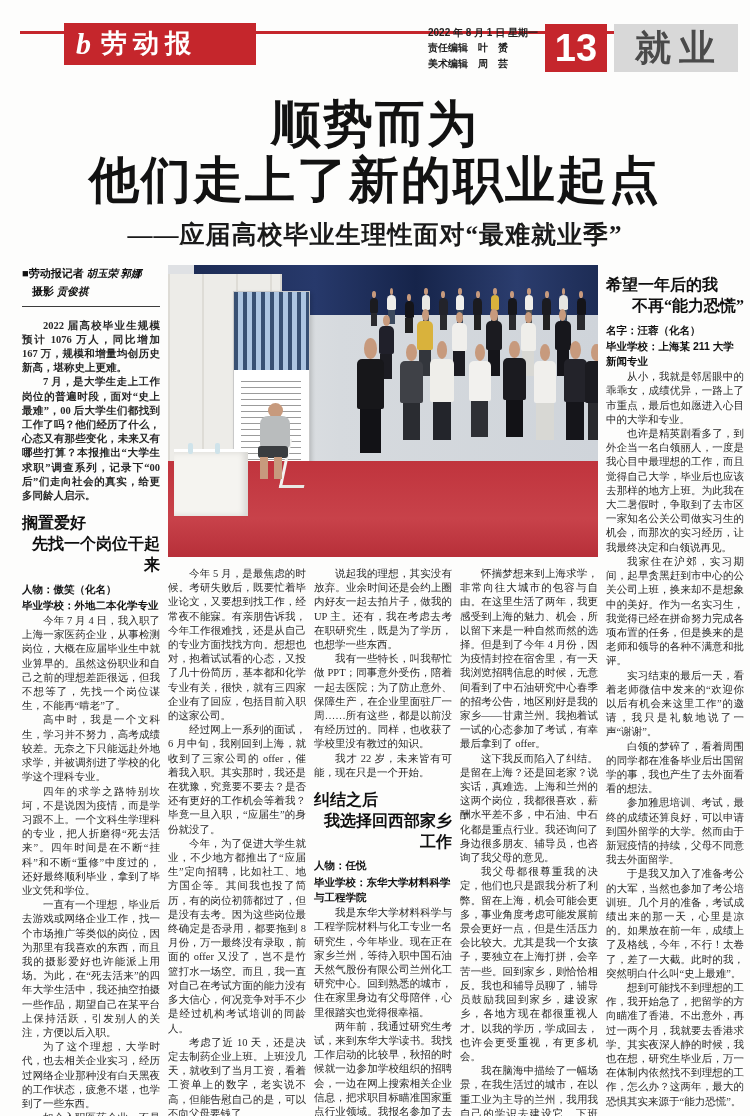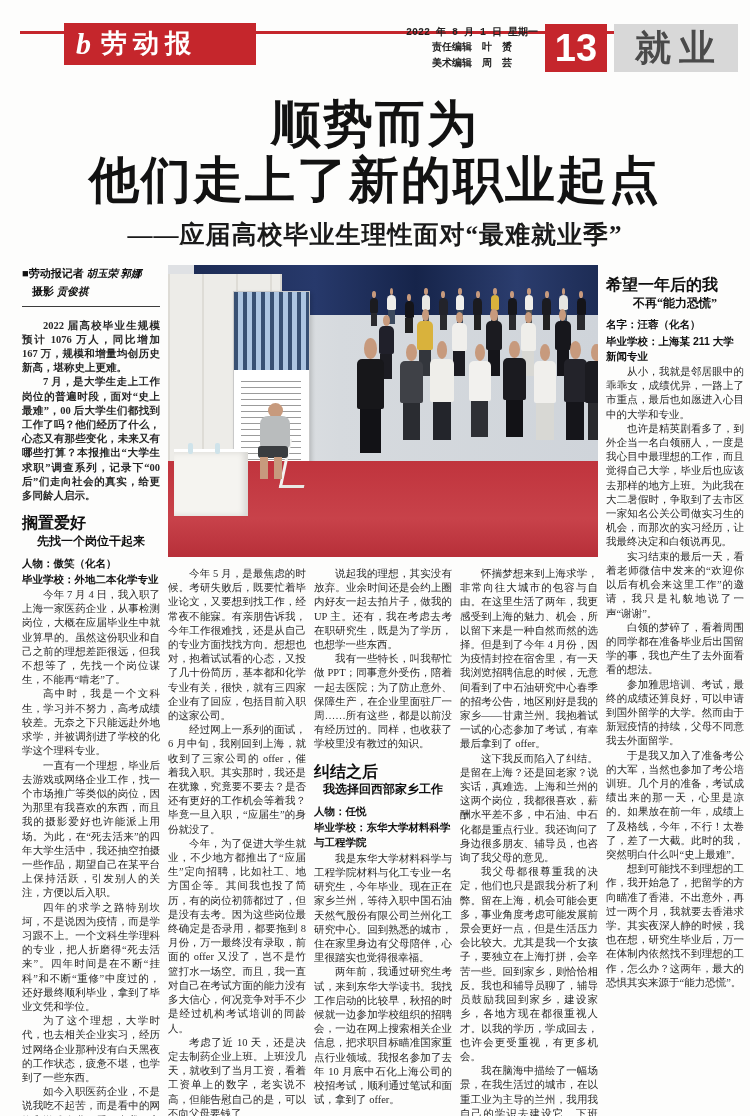--- a/index.html
+++ b/index.html
@@ -6,43 +6,43 @@
   .page{position:relative;width:750px;height:1116px;background:#fdfdfc;overflow:hidden;
         font-family:"Liberation Serif","DejaVu Serif",serif;color:#262626;}
   
   .masthead{position:relative;height:92px;}
   .mast-rule{position:absolute;left:20px;right:12px;top:31px;height:3px;background:#c5262c;}
   .brand{position:absolute;left:64px;top:23px;width:192px;height:42px;background:#c5262c;
          display:flex;align-items:center;padding:0 12px;box-sizing:border-box;gap:10px;}
   .brand-glyph{color:#fff;font-size:30px;font-weight:900;font-style:italic;line-height:1;}
   .brand-name{color:#fff;font-size:26px;font-weight:800;letter-spacing:6px;line-height:1;}
   .head-right{position:absolute;right:12px;top:24px;display:flex;align-items:center;gap:7px;}
-  .pubinfo{font-family:Liberation Mono, monospace;font-size:10px;line-height:1.55;
-           text-align:center;color:#222;font-weight:600;}
+  .pubinfo{font-family:Liberation Sans, sans-serif;font-size:10px;line-height:1.55;
+           text-align:left;color:#222;font-weight:600;}
   .pageno{background:#c5262c;color:#fff;width:62px;height:48px;display:flex;align-items:center;
           justify-content:center;font-size:38px;font-weight:800;
           font-family:"Liberation Sans","DejaVu Sans",sans-serif;}
   .section-box{background:#d8d8d8;color:#4a4a4a;width:124px;height:48px;display:flex;align-items:center;
           justify-content:center;font-size:36px;font-weight:700;letter-spacing:8px;padding-left:6px;box-sizing:border-box;}
   
   .headline{text-align:center;margin-top:4px;}
   .hl1,.hl2{font-size:50px;font-weight:900;line-height:1.12;color:#121212;margin:0;letter-spacing:2px;}
   .hlsub{font-size:25px;font-weight:800;color:#1a1a1a;margin:10px 0 8px 0;letter-spacing:1px;}
   
   .columns{position:relative;display:flex;gap:8px;padding:6px 22px 0 22px;height:858px;overflow:hidden;}
   .col{flex:0 0 138px;width:138px;font-size:10.5px;line-height:14.2px;text-align:justify;color:#282828;}
   .pad-photo{padding-top:302px;box-sizing:border-box;}
   .byline{border-bottom:1.5px solid #3c3c3c;padding-bottom:5px;margin-bottom:12px;
           font-size:11px;font-weight:700;line-height:1.6;text-align:left;color:#111;}
   .byline .names{font-style:italic;font-size:10.5px;font-weight:700;}
   .byline-row2{padding-left:10px;}
   .blk-p{text-indent:2em;margin:0;}
   .blk-p-intro{text-indent:2em;margin:0;font-weight:600;}
   .blk-h2{font-size:16px;font-weight:800;line-height:1.3;margin:10px 0 0 0;text-align:left;color:#0f0f0f;}
-  .blk-h2b{font-size:12px;font-weight:800;line-height:1.3;margin:0 0 6px 0;text-align:center;color:#0f0f0f;}
+  .blk-h2b{font-size:16px;font-weight:800;line-height:1.3;margin:0 0 6px 0;text-align:right;color:#0f0f0f;}
   .blk-meta{font-weight:700;line-height:1.45;margin:1px 0;text-align:left;color:#111;
             font-family:"Liberation Sans","DejaVu Sans",sans-serif;font-size:10.5px;}
   
   .photo{position:absolute;left:168px;top:6px;width:430px;height:292px;margin:0;overflow:hidden;
          background:#dfe1e4;}
   .ph-backwall{position:absolute;top:14%;left:0;right:0;height:56%;
          background:linear-gradient(90deg,#e8e9ea 0%,#d6dade 40%,#cfd4da 100%);}
   .ph-banner{position:absolute;top:0;left:6%;right:0;height:17%;
          background:linear-gradient(90deg,#1d2c55 0%,#27396b 30%,#16244a 55%,#2b3d6e 80%,#1d2c55 100%);}
   .ph-wall{position:absolute;top:3%;left:0;width:26%;height:76%;background:#edece8;
@@ -114,40 +114,41 @@
       </div>
       <div>
           <p class="blk-p-intro">2022 届高校毕业生规模预计 1076 万人，同比增加 167 万，规模和增量均创历史新高，堪称史上更难。</p>
           <p class="blk-p-intro">7 月，是大学生走上工作岗位的普遍时段，面对“史上最难”，00 后大学生们都找到工作了吗？他们经历了什么，心态又有那些变化，未来又有哪些打算？本报推出“大学生求职”调查系列，记录下“00 后”们走向社会的真实，给更多同龄人启示。</p>
           <div class="blk-h2">搁置爱好</div>
           <div class="blk-h2b">先找一个岗位干起来</div>
           <p class="blk-meta">人物：傲笑（化名）</p>
           <p class="blk-meta">毕业学校：外地二本化学专业</p>
           <p class="blk-p">今年 7 月 4 日，我入职了上海一家医药企业，从事检测岗位，大概在应届毕业生中就业算早的。虽然这份职业和自己之前的理想差距很远，但我不想等了，先找一个岗位谋生，不能再“啃老”了。</p>
           <p class="blk-p">高中时，我是一个文科生，学习并不努力，高考成绩较差。无奈之下只能远赴外地求学，并被调剂进了学校的化学这个理科专业。</p>
+          <p class="blk-p">四年的求学之路特别坎坷，不是说因为疫情，而是学习跟不上。一个文科生学理科的专业，把人折磨得“死去活来”。四年时间是在不断“挂科”和不断“重修”中度过的，还好最终顺利毕业，拿到了毕业文凭和学位。</p>
           <p class="blk-p">一直有一个理想，毕业后去游戏或网络企业工作，找一个市场推广等类似的岗位，因为那里有我喜欢的东西，而且我的摄影爱好也许能派上用场。为此，在“死去活来”的四年大学生活中，我还抽空拍摄一些作品，期望自己在某平台上保持活跃，引发别人的关注，方便以后入职。</p>
-          <p class="blk-p">四年的求学之路特别坎坷，不是说因为疫情，而是学习跟不上。一个文科生学理科的专业，把人折磨得“死去活来”。四年时间是在不断“挂科”和不断“重修”中度过的，还好最终顺利毕业，拿到了毕业文凭和学位。</p>
           <p class="blk-p">为了这个理想，大学时代，也去相关企业实习，经历过网络企业那种没有白天黑夜的工作状态，疲惫不堪，也学到了一些东西。</p>
           <p class="blk-p">如今入职医药企业，不是说我吃不起苦，而是看中的网络和游戏企业，看不中我。之前投了不少简历，基本石沉大海。渐渐也明白了，凭我的学校和专业去竞争这些岗位，没有一点竞争力。“业余选手”和“专业选手”的差距还是很大的。</p>
         </div>
     </div>
 
     <div class="col pad-photo">
       <div>
           <p class="blk-p">今年 5 月，是最焦虑的时候。考研失败后，既要忙着毕业论文，又要想到找工作，经常夜不能寐。有亲朋告诉我，今年工作很难找，还是从自己的专业方面找找方向。想想也对，抱着试试看的心态，又投了几十份简历，基本都和化学专业有关，很快，就有三四家企业有了回应，包括目前入职的这家公司。</p>
           <p class="blk-p">经过网上一系列的面试，6 月中旬，我刚回到上海，就收到了三家公司的 offer，催着我入职。其实那时，我还是在犹豫，究竟要不要去？是否还有更好的工作机会等着我？毕竟一旦入职，“应届生”的身份就没了。</p>
           <p class="blk-p">今年，为了促进大学生就业，不少地方都推出了“应届生”定向招聘，比如社工、地方国企等。其间我也投了简历，有的岗位初筛都过了，但是没有去考。因为这些岗位最终确定是否录用，都要拖到 8 月份，万一最终没有录取，前面的 offer 又没了，岂不是竹篮打水一场空。而且，我一直对自己在考试方面的能力没有多大信心，何况竞争对手不少是经过机构考试培训的同龄人。</p>
           <p class="blk-p">考虑了近 10 天，还是决定去制药企业上班。上班没几天，就收到了当月工资，看着工资单上的数字，老实说不高，但能告慰自己的是，可以不向父母要钱了。</p>
         </div>
     </div>
 
     <div class="col pad-photo">
       <div>
           <p class="blk-p">说起我的理想，其实没有放弃。业余时间还是会约上圈内好友一起去拍片子，做我的 UP 主。还有，我在考虑去考在职研究生，既是为了学历，也想学一些东西。</p>
           <p class="blk-p">我有一些特长，叫我帮忙做 PPT；同事意外受伤，陪着一起去医院；为了防止意外、保障生产，在企业里面驻厂一周……所有这些，都是以前没有经历过的。同样，也收获了学校里没有教过的知识。</p>
+          <p class="blk-p">我才 22 岁，未来皆有可能，现在只是一个开始。</p>
           <div class="blk-h2">纠结之后</div>
           <div class="blk-h2b">我选择回西部家乡工作</div>
           <p class="blk-meta">人物：任悦</p>
           <p class="blk-meta">毕业学校：东华大学材料科学与工程学院</p>
           <p class="blk-p">我是东华大学材料科学与工程学院材料与化工专业一名研究生，今年毕业。现在正在家乡兰州，等待入职中国石油天然气股份有限公司兰州化工研究中心。回到熟悉的城市，住在家里身边有父母陪伴，心里很踏实也觉得很幸福。</p>
           <p class="blk-p">两年前，我通过研究生考试，来到东华大学读书。我找工作启动的比较早，秋招的时候就一边参加学校组织的招聘会，一边在网上搜索相关企业信息，把求职目标瞄准国家重点行业领域。我报名参加了去年 10 月底中石化上海公司的校招考试，顺利通过笔试和面试，拿到了 offer。</p>
         </div>
     </div>
 
     <div class="col pad-photo">
@@ -160,20 +161,21 @@
     </div>
 
     <div class="col">
       <div>
           <div class="blk-h2">希望一年后的我</div>
           <div class="blk-h2b">不再“能力恐慌”</div>
           <p class="blk-meta">名字：汪蓉（化名）</p>
           <p class="blk-meta">毕业学校：上海某 211 大学新闻专业</p>
           <p class="blk-p">从小，我就是邻居眼中的乖乖女，成绩优异，一路上了市重点，最后也如愿进入心目中的大学和专业。</p>
           <p class="blk-p">也许是精英剧看多了，到外企当一名白领丽人，一度是我心目中最理想的工作，而且觉得自己大学，毕业后也应该去那样的地方上班。为此我在大二暑假时，争取到了去市区一家知名公关公司做实习生的机会，而那次的实习经历，让我最终决定和白领说再见。</p>
+          <p class="blk-p">我家住在沪郊，实习期间，起早贪黑赶到市中心的公关公司上班，换来却不是想象中的美好。作为一名实习生，我觉得已经在拼命努力完成各项布置的任务，但是换来的是老师和领导的各种不满意和批评。</p>
           <p class="blk-p">实习结束的最后一天，看着老师微信中发来的“欢迎你以后有机会来这里工作”的邀请，我只是礼貌地说了一声“谢谢”。</p>
           <p class="blk-p">白领的梦碎了，看着周围的同学都在准备毕业后出国留学的事，我也产生了去外面看看的想法。</p>
           <p class="blk-p">参加雅思培训、考试，最终的成绩还算良好，可以申请到国外留学的大学。然而由于新冠疫情的持续，父母不同意我去外面留学。</p>
           <p class="blk-p">于是我又加入了准备考公的大军，当然也参加了考公培训班。几个月的准备，考试成绩出来的那一天，心里是凉的。如果放在前一年，成绩上了及格线，今年，不行！太卷了，差了一大截。此时的我，突然明白什么叫“史上最难”。</p>
           <p class="blk-p">想到可能找不到理想的工作，我开始急了，把留学的方向瞄准了香港。不出意外，再过一两个月，我就要去香港求学。其实夜深人静的时候，我也在想，研究生毕业后，万一在体制内依然找不到理想的工作，怎么办？这两年，最大的恐惧其实来源于“能力恐慌”。</p>
         </div>
     </div>
 
     <figure class="photo">
       <div class="ph-backwall"></div>

